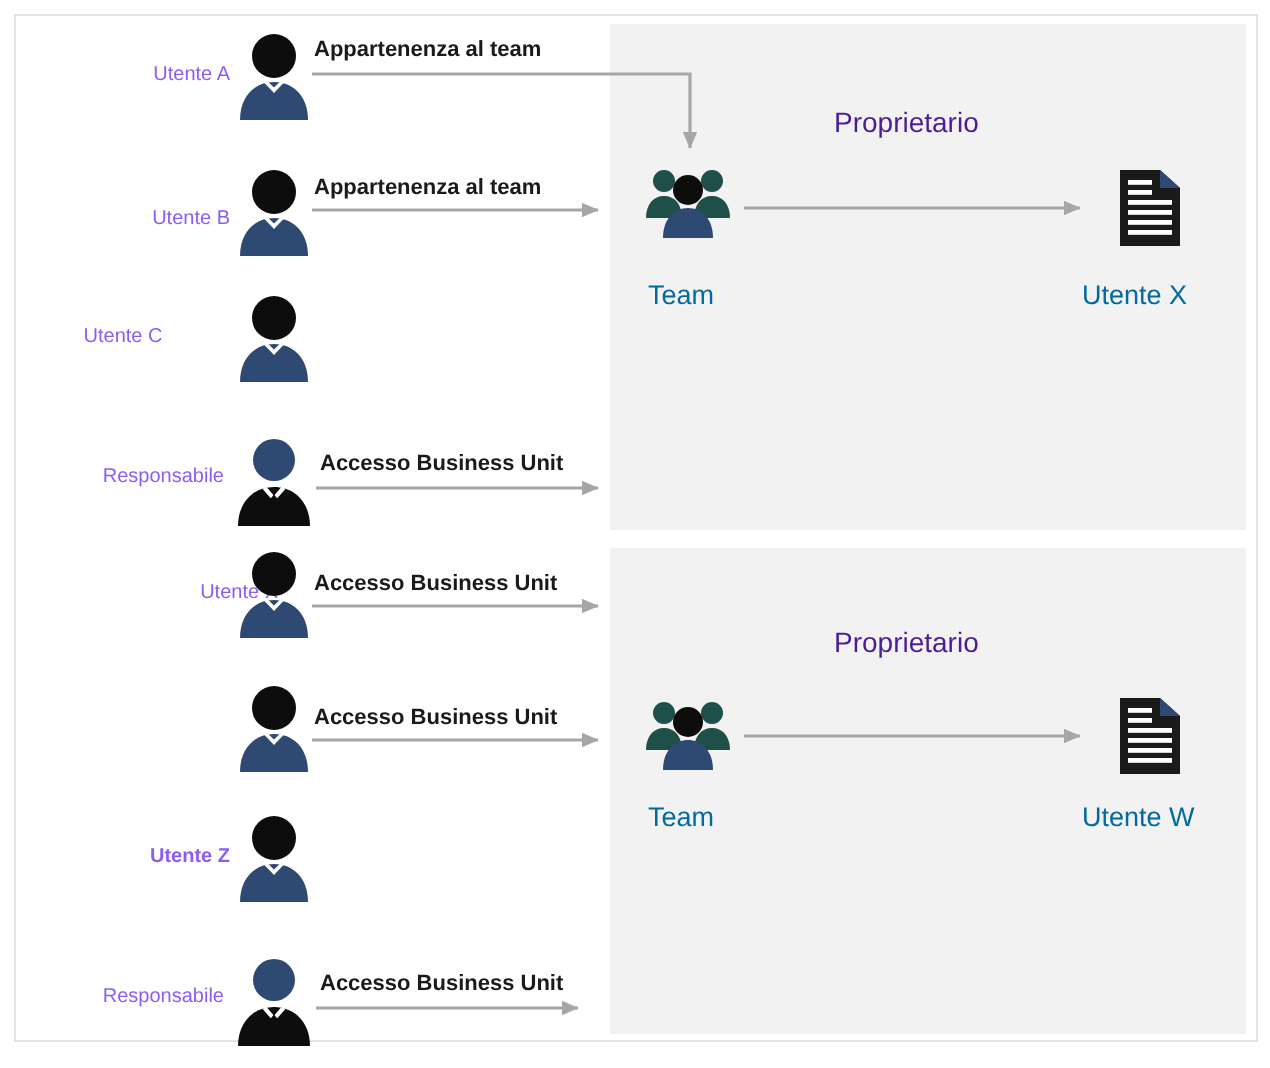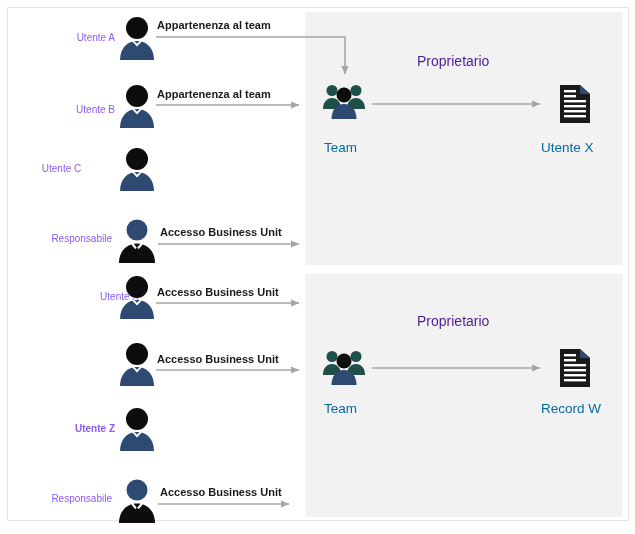--- a/index.html
+++ b/index.html
@@ -235,15 +235,15 @@
   <svg class="icon" style="left:558px; top:348px;" width="34" height="40" viewBox="0 0 34 40">
     <path d="M2 1 L22 1 L32 10 L32 39 L2 39 Z" fill="#1a1a1a"></path>
     <path d="M22 1 L32 10 L22 10 Z" fill="#2e4a72"></path>
     <rect x="6" y="6" width="12" height="2.4" fill="#ffffff"></rect>
     <rect x="6" y="11" width="12" height="2.4" fill="#ffffff"></rect>
     <rect x="6" y="16" width="22" height="2.4" fill="#ffffff"></rect>
     <rect x="6" y="21" width="22" height="2.4" fill="#ffffff"></rect>
     <rect x="6" y="26" width="22" height="2.4" fill="#ffffff"></rect>
     <rect x="6" y="31" width="22" height="2.4" fill="#ffffff"></rect>
   </svg>
-  <div class="node-label" style="left:541px; top:402px;">Record W</div>
+  <div class="node-label" style="left:541px; top:402px;">Utente W</div>
 
 </div>
 
 </body></html>

